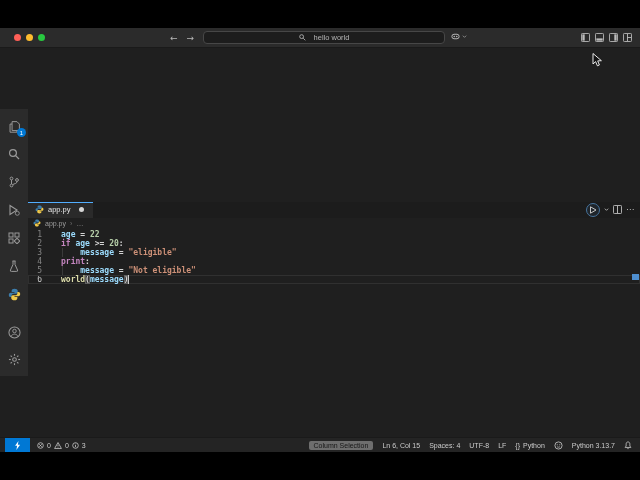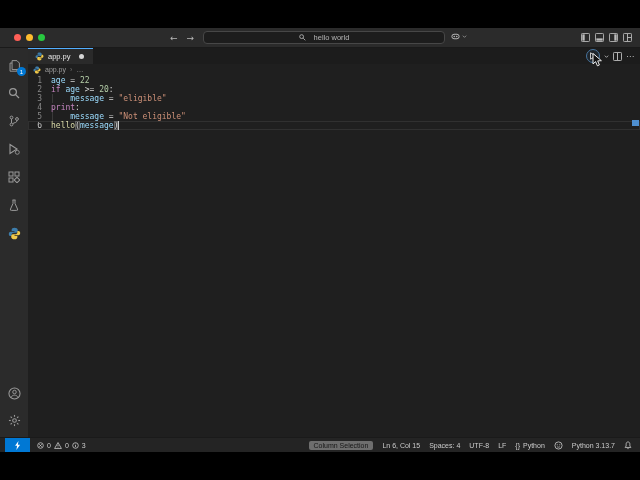--- a/index.html
+++ b/index.html
@@ -20,21 +20,21 @@
   .command-center { position:absolute; left:203px; top:3px; width:242px; height:13px;
                     background:#1d1d1d; border:1px solid #474747; border-radius:4px;
                     display:flex; align-items:center; justify-content:center; gap:8px;
                     color:#b4b4b4; font-size:7.5px; }
   .copilot-wrap { position:absolute; left:451px; top:4px; display:flex; align-items:center;
                   gap:2px; color:#c5c5c5; }
   .layout-controls { position:absolute; right:8px; top:5px; display:flex; gap:5px; }
   .layout-controls svg { display:block; }
 
   
-  .main { position:absolute; top:20px; left:0; right:0; bottom:15px; display:flex; }
+  .main { position:absolute; top:20px; left:0; right:0; bottom:15px; display:flex;align-items:center; }
 
   .activitybar { width:28px; background:#2b2b2b; display:flex; flex-direction:column;
                  align-items:center; padding-top:8px; gap:10px; flex-shrink:0; }
   .ab-item { width:18px; height:18px; display:flex; align-items:center; justify-content:center;
              position:relative; }
   .ab-badge { position:absolute; right:-3px; bottom:-2px; min-width:9px; height:9px;
               background:#0078d4; color:#fff; border-radius:50%; font-size:6px;
               display:flex; align-items:center; justify-content:center; }
   .ab-spacer { flex:1; }
   .ab-bottom { display:flex; flex-direction:column; gap:9px; align-items:center;
@@ -58,21 +58,21 @@
   .breadcrumb { height:11px; display:flex; align-items:center; gap:4px; padding-left:5px;
                 color:#9d9d9d; font-size:7px; }
   .bc-sep { color:#6e6e6e; }
 
   .code-area { flex:1; font-family:"DejaVu Sans Mono",monospace; font-size:8px;
                line-height:9px; padding-top:1px; }
   .code-line { display:flex; height:9px; width:100%; }
   .code-line.current { outline:1px solid #303030; outline-offset:-1px; }
   .line-number { width:14px; text-align:right; color:#858585; flex-shrink:0; }
   .code-line.current .line-number { color:#c6c6c6; }
-  .line-content { margin-left:9px; position:relative; white-space:pre; color:#d4d4d4; }
+  .line-content { margin-left:19px; position:relative; white-space:pre; color:#d4d4d4;font-weight:bold; }
   .indent-guide { position:absolute; left:1px; top:0; width:1px; height:9px; background:#3a3a3a; }
   .tk-var{color:#9cdcfe} .tk-num{color:#b5cea8} .tk-kw{color:#c586c0}
   .tk-str{color:#ce9178} .tk-fn{color:#dcdcaa} .tk-plain{color:#d4d4d4}
   .tk-bracket{color:#d4d4d4; background:#343434; outline:1px solid #5f5f5f; outline-offset:-1px;}
   .caret { display:inline-block; width:1px; height:9px; background:#cccccc;
            vertical-align:top; }
   .ruler-cursor { position:absolute; right:1px; top:72px; width:7px; height:6px;
                   background:#4e8fd0; }
 
   
@@ -270,21 +270,21 @@
           <div class="code-line">
             <div class="line-number">4</div>
             <div class="line-content"><span class="tk-kw">print</span><span class="tk-plain">:</span></div>
           </div>
           <div class="code-line">
             <div class="line-number">5</div>
             <div class="line-content"><span class="indent-guide"></span><span class="tk-plain">    </span><span class="tk-var">message</span><span class="tk-plain"> = </span><span class="tk-str">"Not eligible"</span></div>
           </div>
           <div class="code-line current">
             <div class="line-number">6</div>
-            <div class="line-content"><span class="tk-fn">hello</span><span class="tk-bracket">(</span><span class="tk-var">message</span><span class="tk-bracket">)</span><span class="caret"></span></div>
+            <div class="line-content"><span class="tk-fn">world</span><span class="tk-bracket">(</span><span class="tk-var">message</span><span class="tk-bracket">)</span><span class="caret"></span></div>
           </div>
         </div>
       <div class="ruler-cursor"></div>
     </div>
   </div>
 
   <div class="statusbar">
     <div class="remote">
       <svg width="7" height="9" viewBox="0 0 7 10">
           <path d="M4.6 0 L0.8 5.4 h2.3 L2.2 10 L6.4 4.2 H3.9 z" fill="#ffffff"></path>

